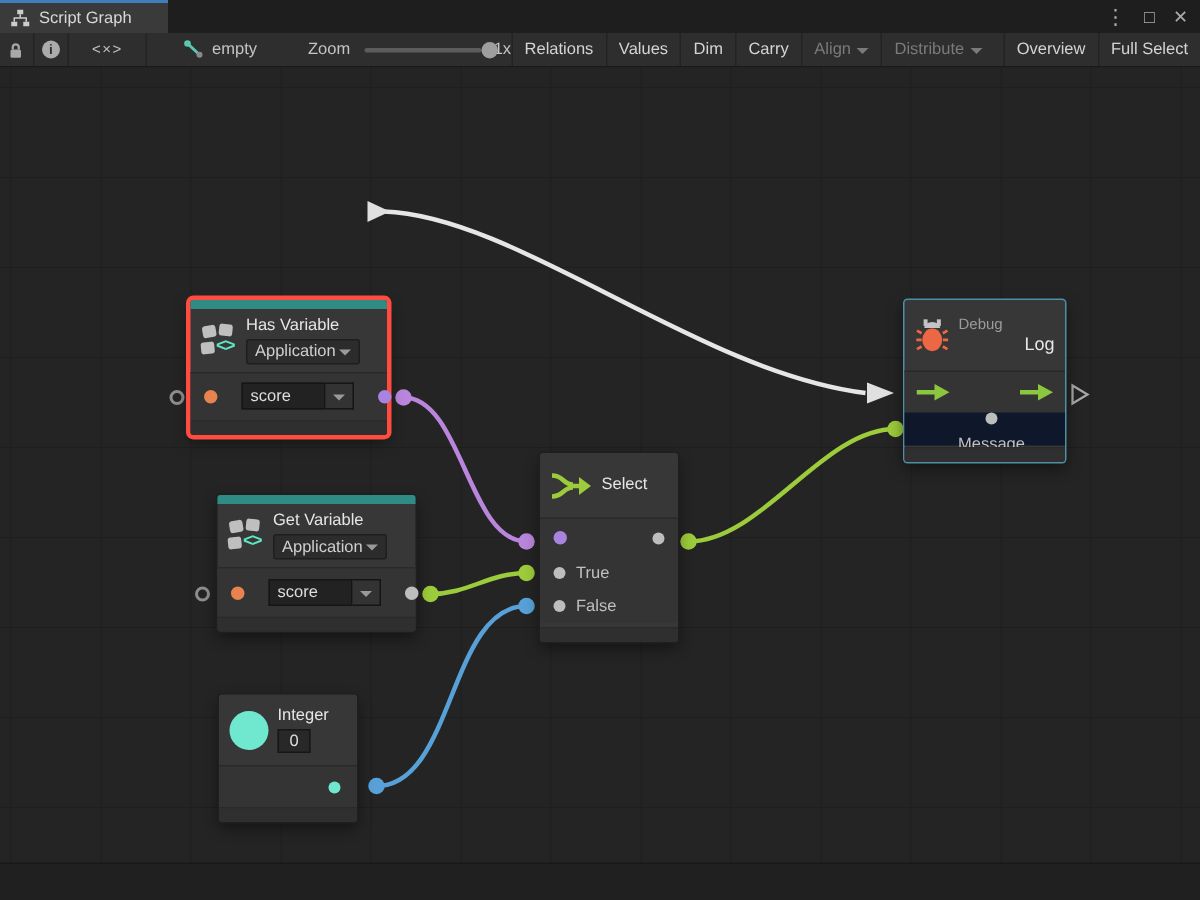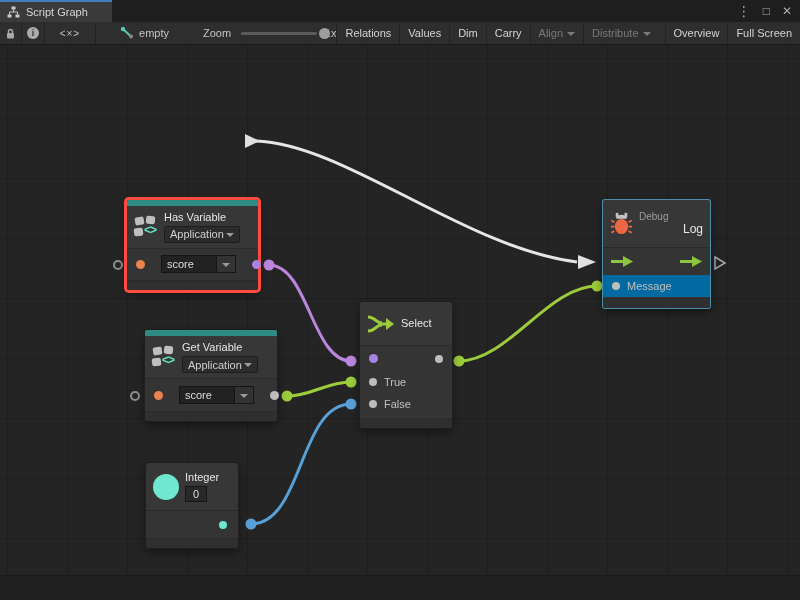--- a/index.html
+++ b/index.html
@@ -116,21 +116,21 @@
                    color:#dddddd; font-size:11px; text-align:center; margin-top:2px;
                    font-family:"Liberation Sans", sans-serif; }
   .node-integer .ports { height:28px; justify-content:flex-end; padding-right:11px; }
 
   .node-debug { left:603px; top:200px; width:107px; height:108px;
                 box-shadow:0 0 0 1px #4e8fa8, 0 4px 10px rgba(0,0,0,.5); }
   .node-debug .head { height:47px; }
   .node-debug .r1 { height:28px; border-top:1px solid #2a2a2a; background:#343434;
                     display:flex; align-items:center; justify-content:space-between;
                     padding:0 8px; }
-  .node-debug .r2 { height:22px; background:#0369a1; }
+  .node-debug .r2 { height:22px; background:#0f172a;flex-direction:column; }
 
   
   .ring { position:absolute; width:10px; height:10px; border:2px solid #8e8e8e;
           border-radius:50%; background:transparent; }
   .wires, .ext-svg { position:absolute; top:0; left:0; width:800px; height:600px;
                      pointer-events:none; }
 </style>
 </head>
 <body>
 
@@ -199,21 +199,21 @@
       <span class="caret"></span>
       </div>
     <div class="menu-btn disabled">
       <span>Distribute</span>
       <span class="caret"></span>
       </div>
     <div class="menu-btn gap">
       <span>Overview</span>
       </div>
     <div class="menu-btn">
-      <span>Full Screen</span>
+      <span>Full Select</span>
       </div>
   </div>
 
   <div class="canvas-bg"></div>
   <div class="canvas-bottom"></div>
 
   <svg class="wires">
 
     <g>
       <path d="M 256 141 C 345 144 465 248 577 262" stroke="#e6e6e6" stroke-width="3" fill="none"></path>

